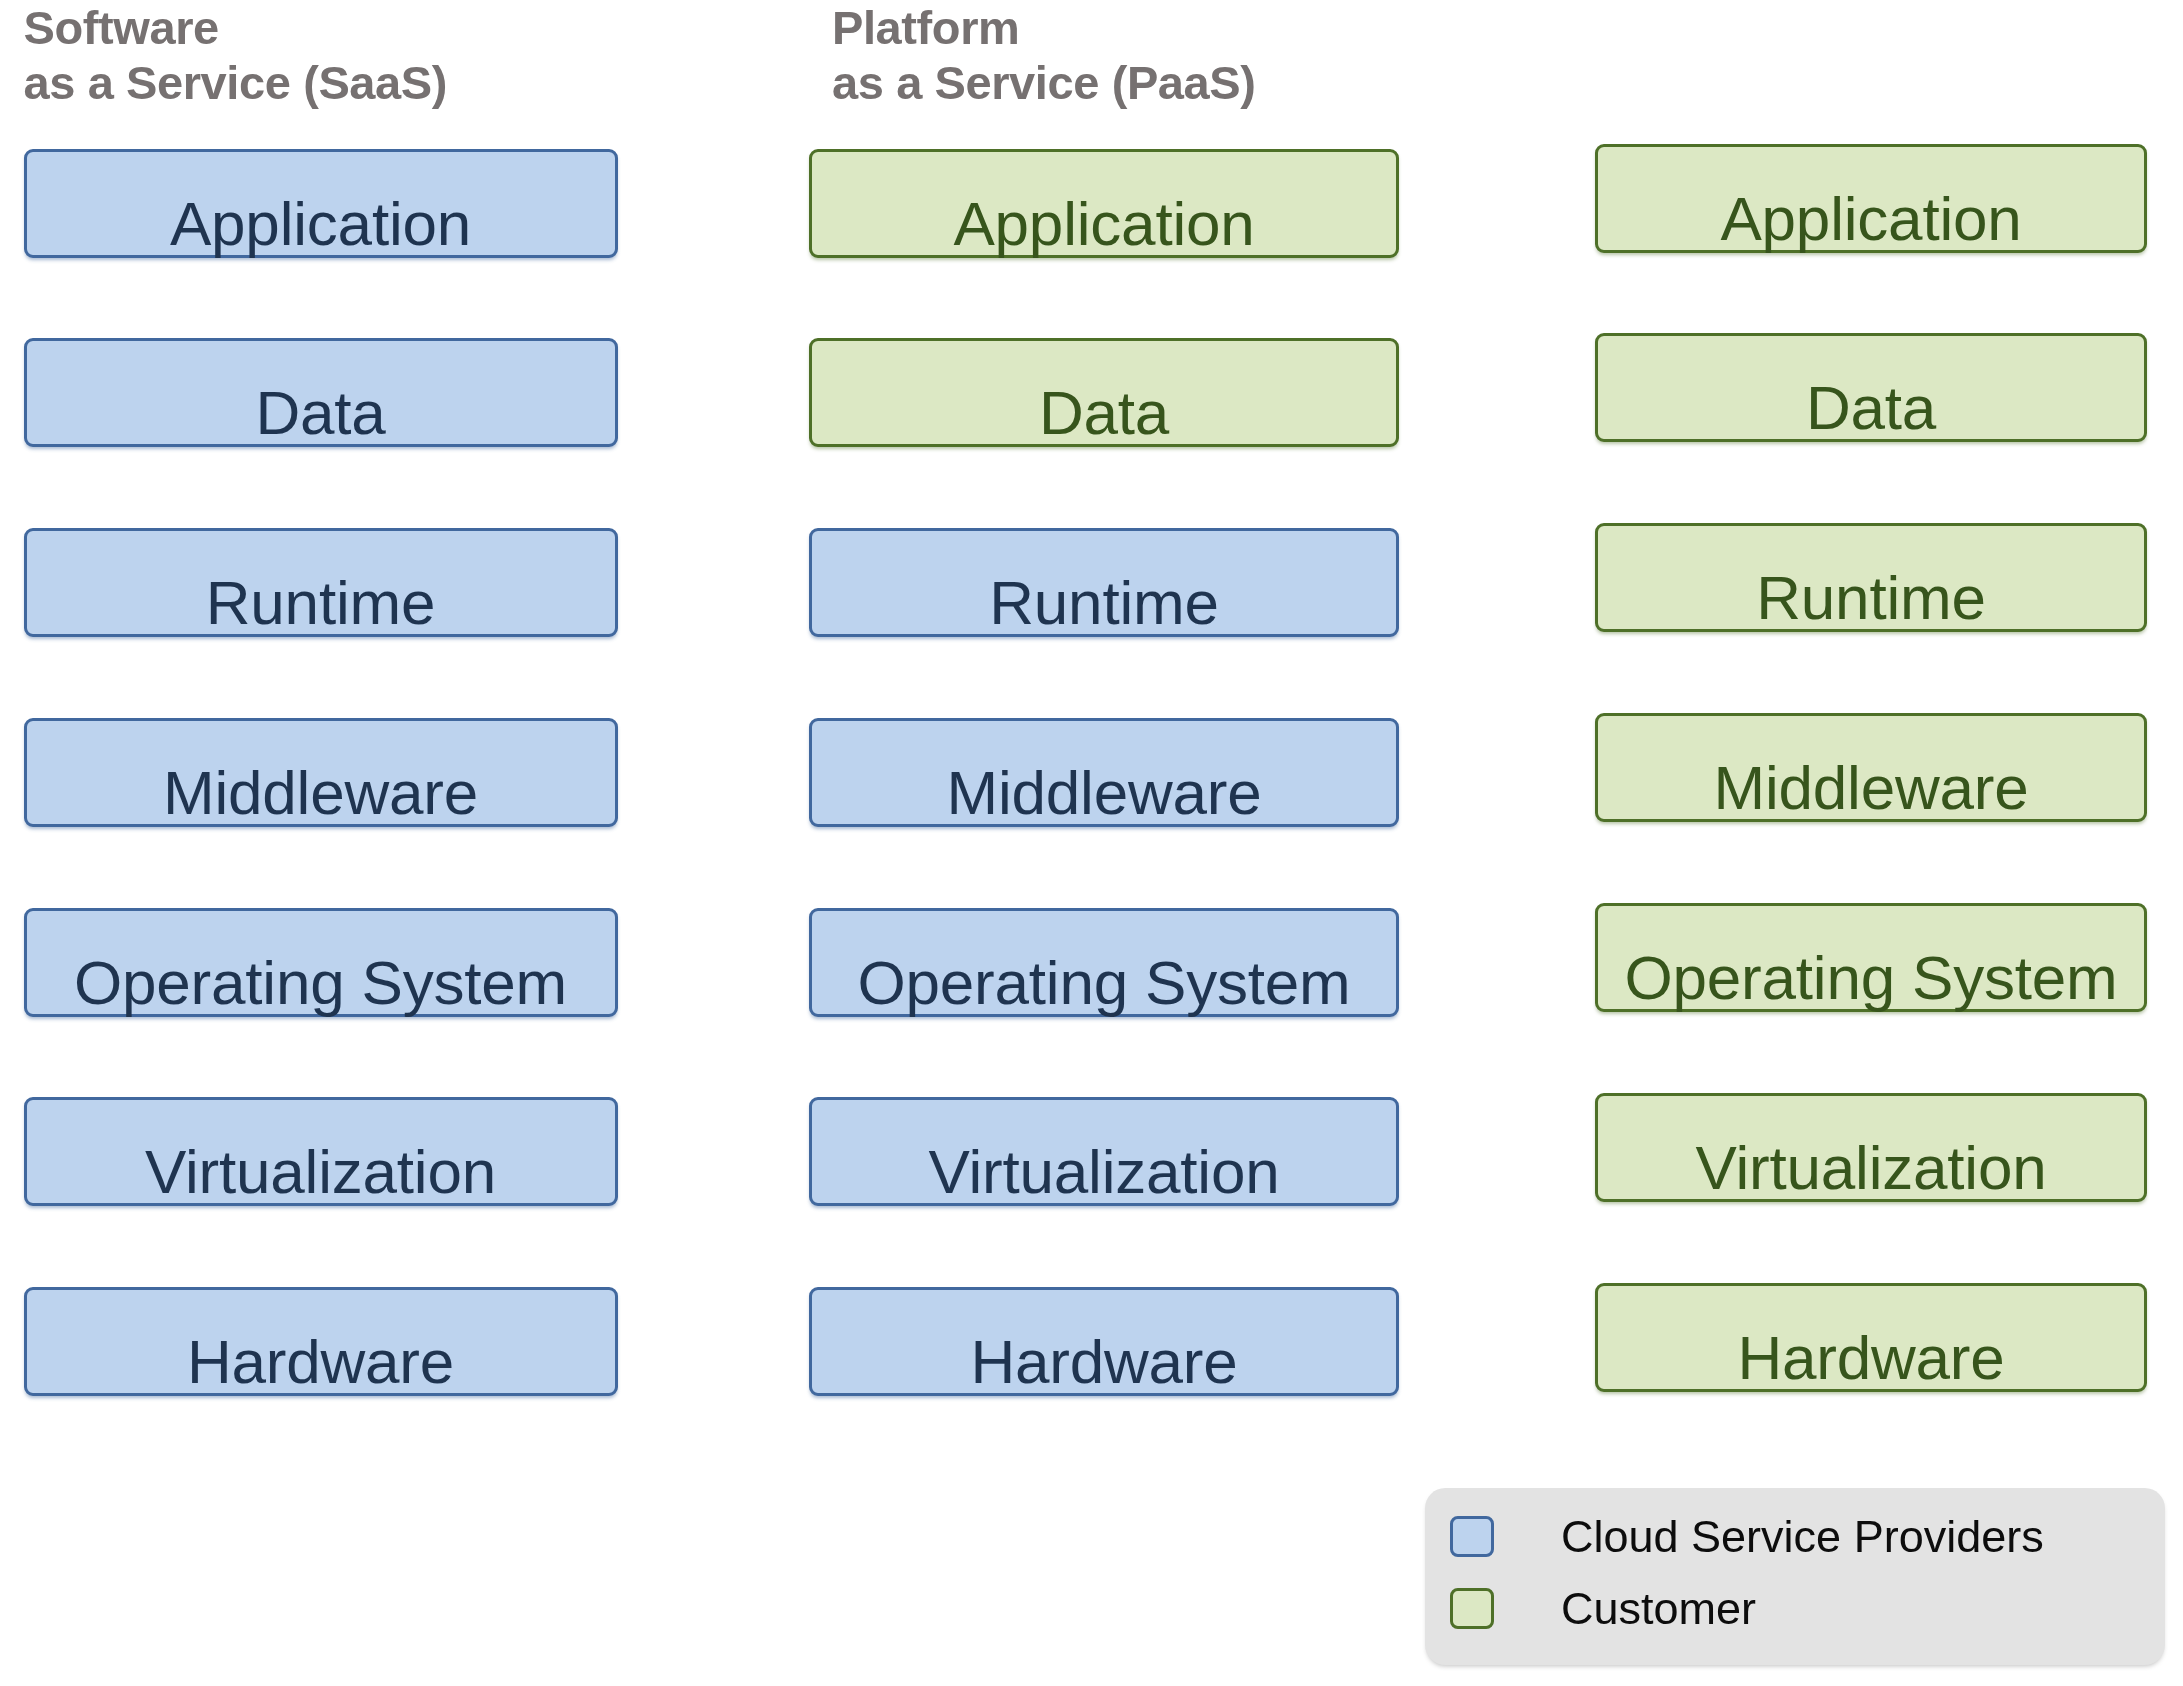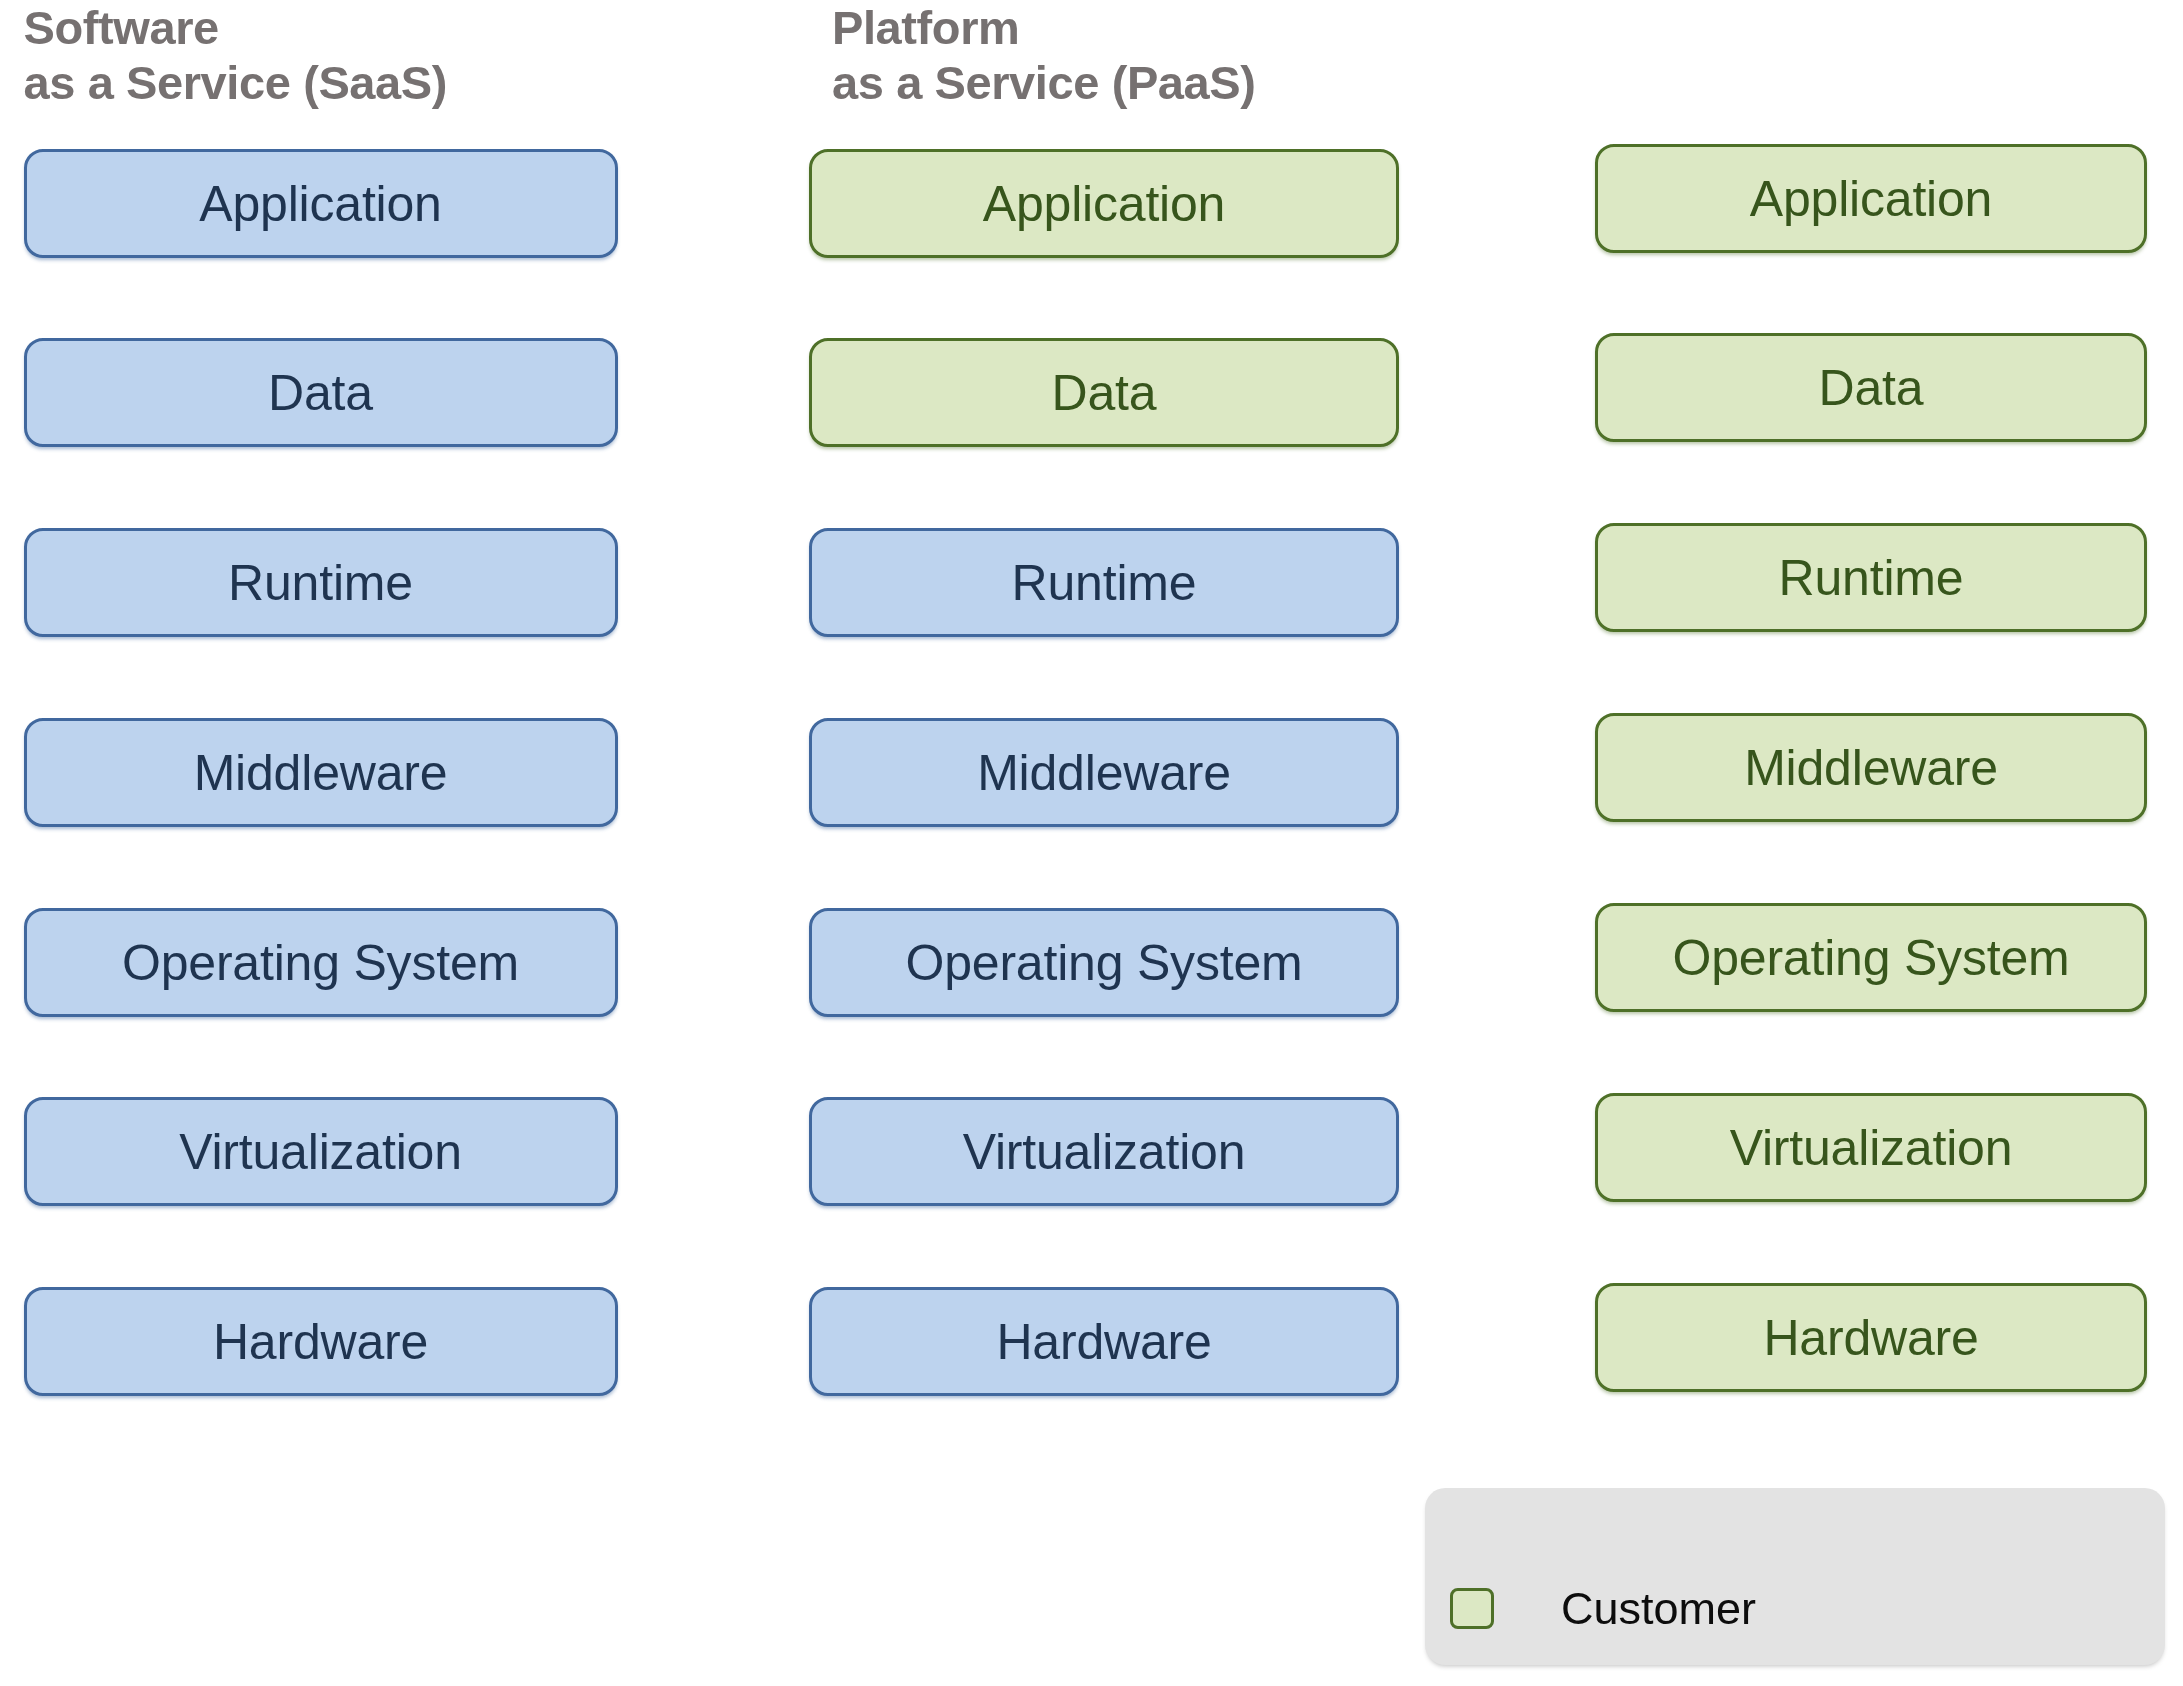--- a/index.html
+++ b/index.html
@@ -32,26 +32,26 @@
   .col-header .hline {
     display: block;
     white-space: nowrap;
   }
 
   
   .layer-box {
     position: absolute;
     box-sizing: border-box;
     display: flex;
-    align-items: center;
+    align-items: flex-end;
     justify-content: center;
-    border-radius: 19px;
+    border-radius: 9px;
     border-width: 3.9px;
     border-style: solid;
-    font-size: 50px;
+    font-size: 62px;
     font-weight: normal;
     line-height: 1;
     text-align: center;
     letter-spacing: -0.2px;
   }
   .layer-box.provider {
     background: #bdd3ee;
     border-color: #41689e;
     color: #1f3450;
     box-shadow: 0 3.1px 3.9px -1.6px rgba(65,104,158,0.45);
@@ -189,20 +189,24 @@
     <span class="layer-label">Operating System</span>
   </div>
   <div class="layer-box customer" style="left:1595px; top:1093px; width:552px; height:109px;">
     <span class="layer-label">Virtualization</span>
   </div>
   <div class="layer-box customer" style="left:1595px; top:1283px; width:552px; height:109px;">
     <span class="layer-label">Hardware</span>
   </div>
 
   <div id="legend">
+    <div class="legend-row r0">
+      <span class="legend-swatch provider"></span>
+      <span class="legend-text">Cloud Service Providers</span>
+    </div>
     <div class="legend-row r1">
       <span class="legend-swatch customer"></span>
       <span class="legend-text">Customer</span>
     </div>
   </div>
 
 </div>
 
 
 </body></html>

